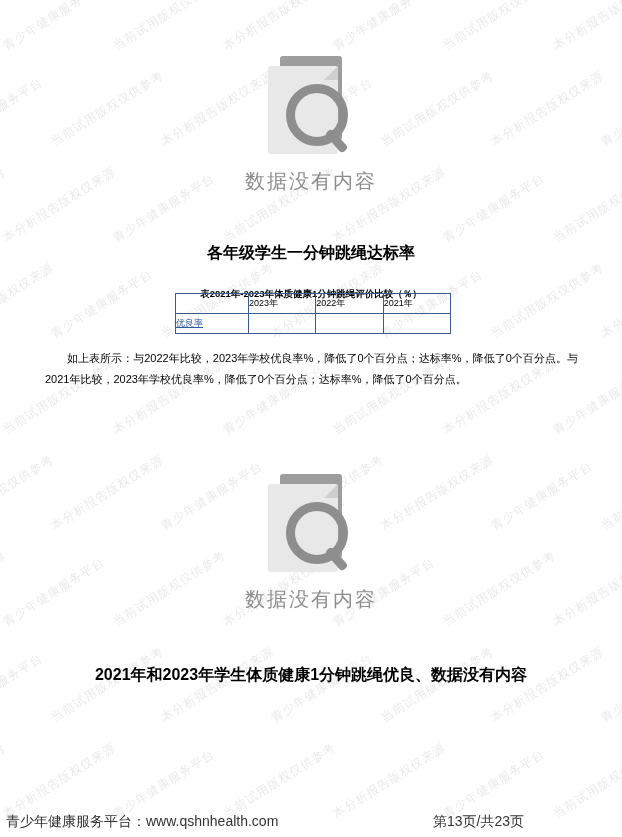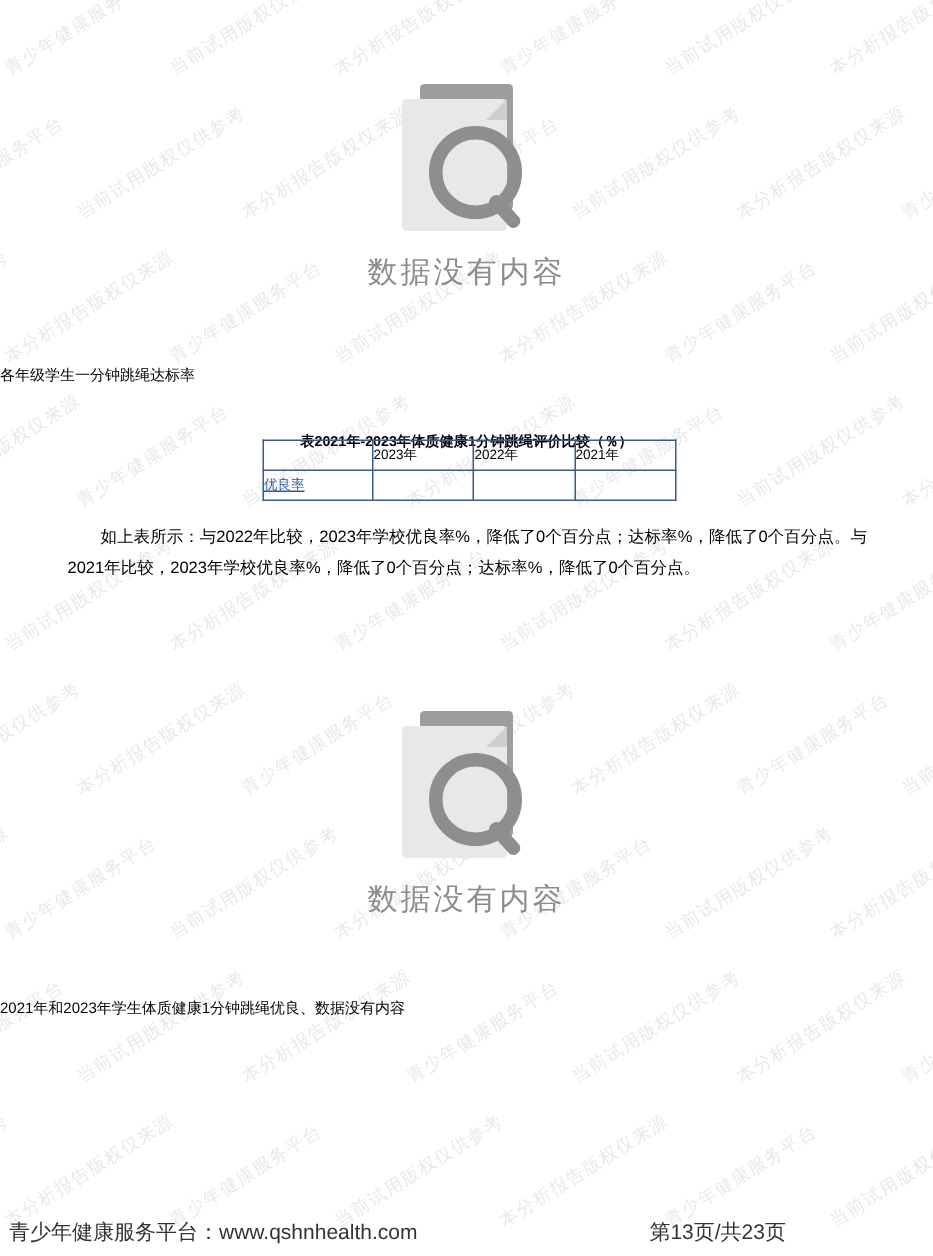--- a/index.html
+++ b/index.html
@@ -102,23 +102,23 @@
     font-size: 20px;
     color: #8c8c8c;
     letter-spacing: 2px;
   }
 
   
   .section-title {
     position: absolute;
     left: 0;
     width: 622px;
-    text-align: left;
-    font-size: 10px;
-    font-weight: normal;
+    text-align: center;
+    font-size: 16px;
+    font-weight: bold;
     color: #000;
   }
 
   
   .table-caption {
     position: absolute;
     left: 0;
     width: 622px;
     text-align: center;
     font-size: 9.5px;

